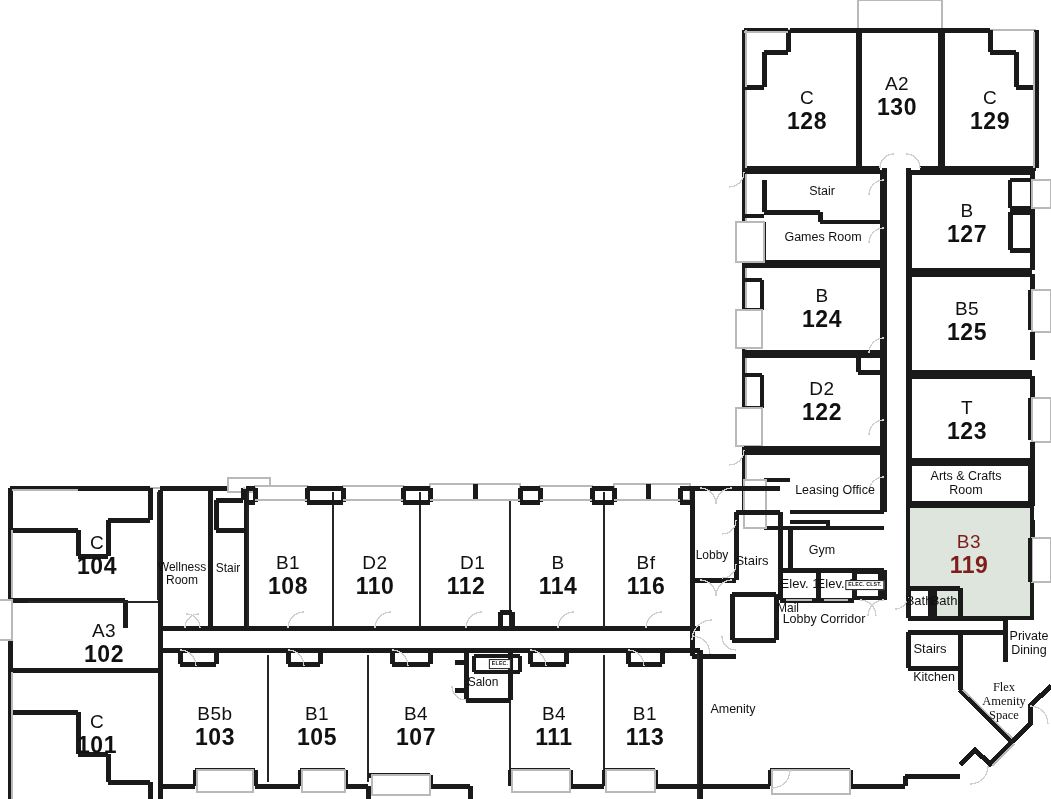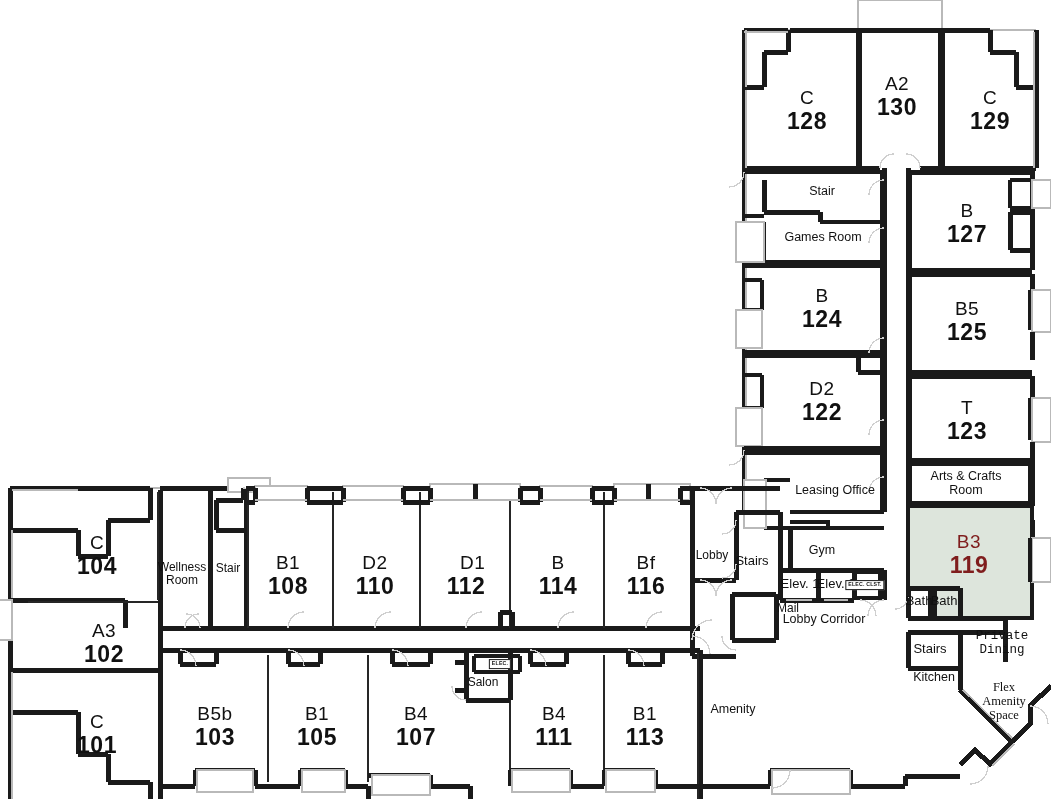--- a/index.html
+++ b/index.html
@@ -398,20 +398,20 @@
       <div class="lbl room" style="left: 824px; top: 619px;">Lobby Corridor</div>
       <div class="lbl room sm" style="left: 182px; top: 574px;">Wellness
 Room</div>
       <div class="lbl room sm" style="left: 228px; top: 569px;">Stair</div>
       <div class="lbl room sm" style="left: 483px; top: 683px;">Salon</div>
       <div class="lbl room tiny" style="left: 500px; top: 664px; border: 1px solid rgb(26, 26, 26); background: rgb(255, 255, 255); padding: 1px 2px;">ELEC.</div>
       <div class="lbl room" style="left: 733px; top: 709px;">Amenity</div>
       <div class="lbl room xs" style="left: 919px; top: 601px;">Bath</div>
       <div class="lbl room xs" style="left: 944px; top: 601px;">Bath</div>
       <div class="lbl room xs" style="left: 930px; top: 649px;">Stairs</div>
-      <div class="lbl room" style="left: 1002px; top: 643px; font-family: Liberation Mono, monospace;">Private Dining</div>
+      <div class="lbl room" style="left: 1029px; top: 643px;">Private Dining</div>
       <div class="lbl room" style="left: 934px; top: 677px;">Kitchen</div>
       <div class="lbl room" style="left: 1004px; top: 701px; font-family: Liberation Serif, serif;">Flex
 Amenity
 Space</div>
     </div>
 
 </div>
 
 </body></html>

